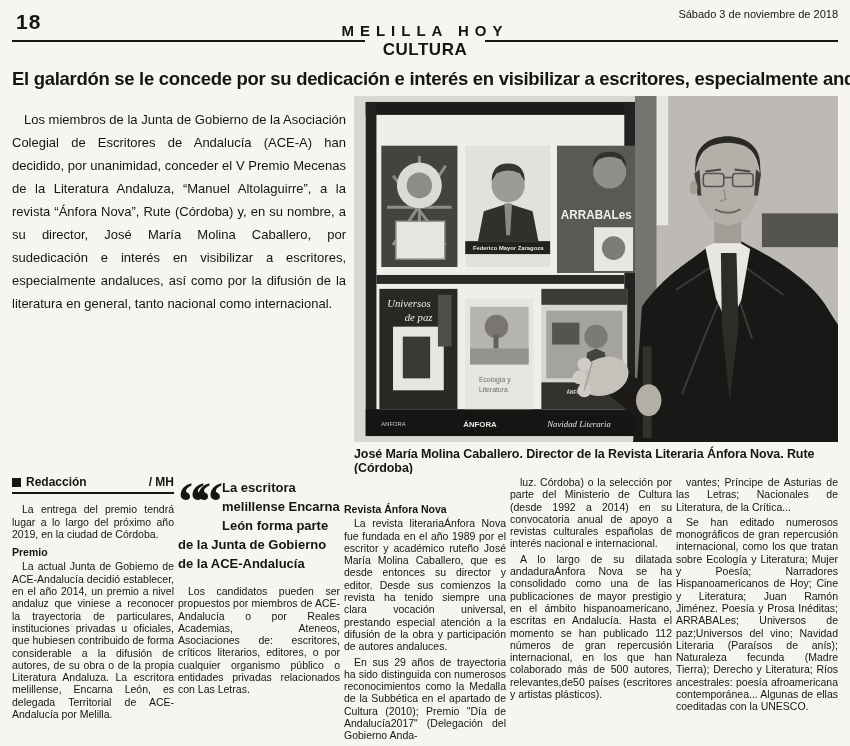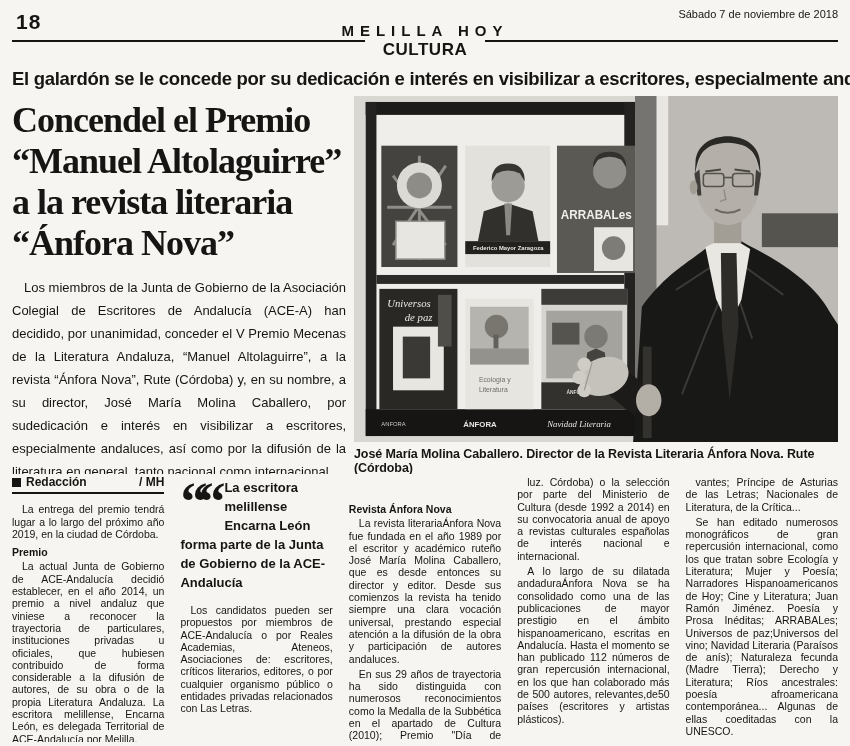--- a/index.html
+++ b/index.html
@@ -40,21 +40,21 @@
   }
   .lead {
     margin-top:12px; font-size:13px; line-height:23px;
     text-align:justify; text-indent:12px;
   }
   figure { flex:1; min-width:0; }
   .photo { width:100%; height:346px; display:block; background:#d8d6d1; }
   figcaption { font-weight:bold; font-size:12.5px; margin-top:5px; letter-spacing:-0.1px; }
 
   
-  .columns { display:flex; gap:16px; margin-top:2px; height:266px; overflow:hidden;justify-content:center; }
+  .columns { display:flex; gap:4px; margin-top:2px; height:266px; overflow:hidden; }
   .col { flex:1; min-width:0; font-size:10.5px; line-height:12.3px; text-align:justify; hyphens:auto; }
   .col p { text-indent:10px; margin:0 0 3px; }
   .subhead { font-weight:bold; font-size:10.5px; margin:6px 0 2px; }
   .subhead-first { margin-top:27px; }
 
   .byline {
     display:flex; justify-content:space-between; align-items:center;
     font-weight:bold; font-size:12px;
     border-bottom:2px solid #161514; padding-bottom:4px; margin-bottom:9px;
   }
@@ -69,34 +69,33 @@
   }
   .pq-text { font-weight:bold; font-size:13px; line-height:19px; text-align:left; }
 </style>
 </head>
 <body>
 
 <div class="page">
 
   <header class="topbar">
     <span class="pageno">18</span>
-    <span class="date">Sábado 7 de noviembre de 2018</span>
+    <span class="date">Sábado 3 de noviembre de 2018</span>
     <div class="masthead">MELILLA HOY</div>
     <div class="section-row">
       <span class="section-rule"></span>
       <span class="section-label">CULTURA</span>
       <span class="section-rule"></span>
     </div>
   </header>
 
   <div class="standfirst">El galardón se le concede por su dedicación e interés en visibilizar a escritores, especialmente andaluces</div>
 
   <div class="top-grid">
     <div class="left-block">
-      <h1 class="headline">Concendel el Premio “Manuel Altolaguirre” a la revista literaria “Ánfora Nova”</h1>
       <p class="lead">Los miembros de la Junta de Gobierno de la Asociación Colegial de Escritores de Andalucía (ACE-A) han decidido, por unanimidad, conceder el V Premio Mecenas de la Literatura Andaluza, “Manuel Altolaguirre”, a la revista “Ánfora Nova”, Rute (Córdoba) y, en su nombre, a su director, José María Molina Caballero, por sudedicación e interés en visibilizar a escritores, especialmente andaluces, así como por la difusión de la literatura en general, tanto nacional como internacional.</p>
     </div>
 
     <figure>
       <svg class="photo" viewBox="0 0 496 348" preserveAspectRatio="none" role="img">
 
         <rect x="0" y="0" width="496" height="348" fill="#d9d7d2"></rect>
         <rect x="290" y="0" width="206" height="348" fill="#bdbab5"></rect>
         <rect x="300" y="0" width="22" height="130" fill="#e9e7e2"></rect>
         <rect x="418" y="118" width="78" height="34" fill="#56544f"></rect>

